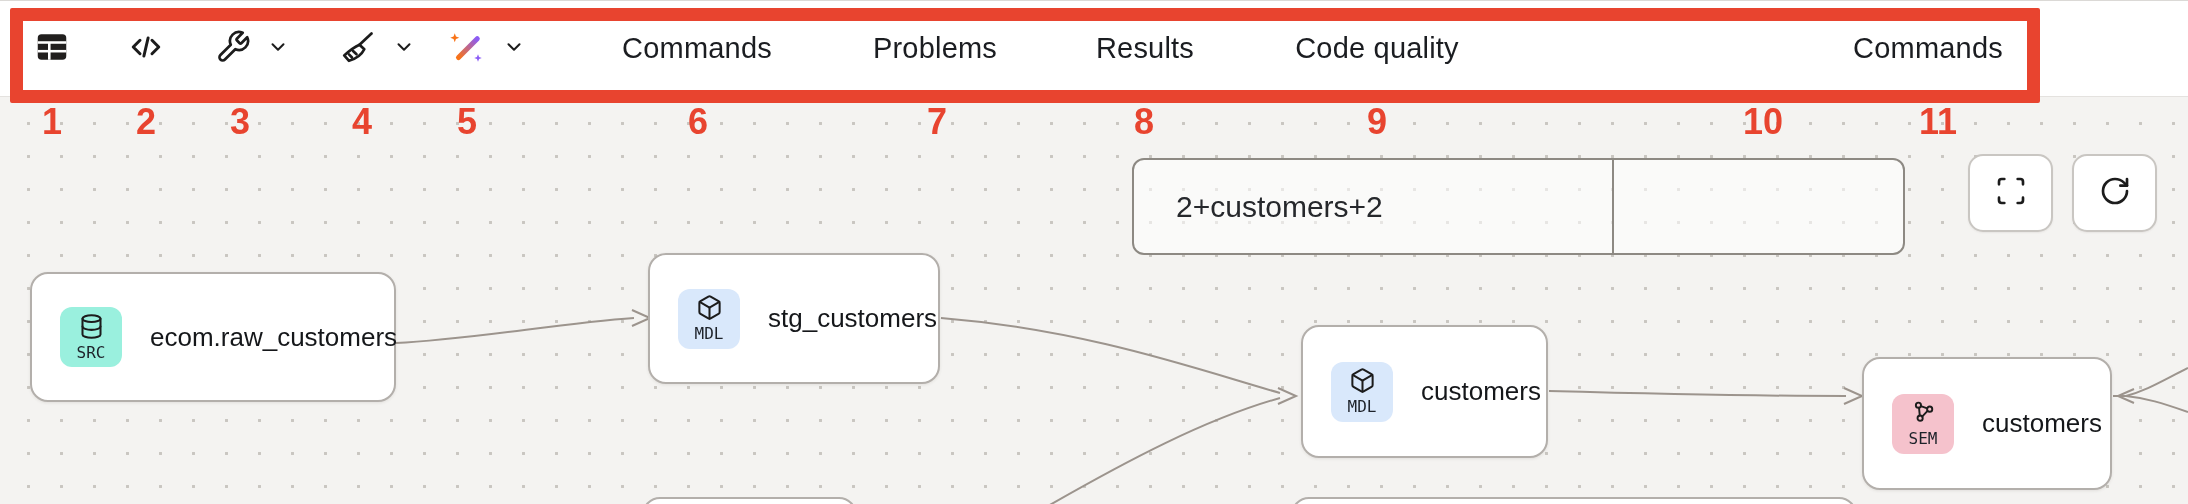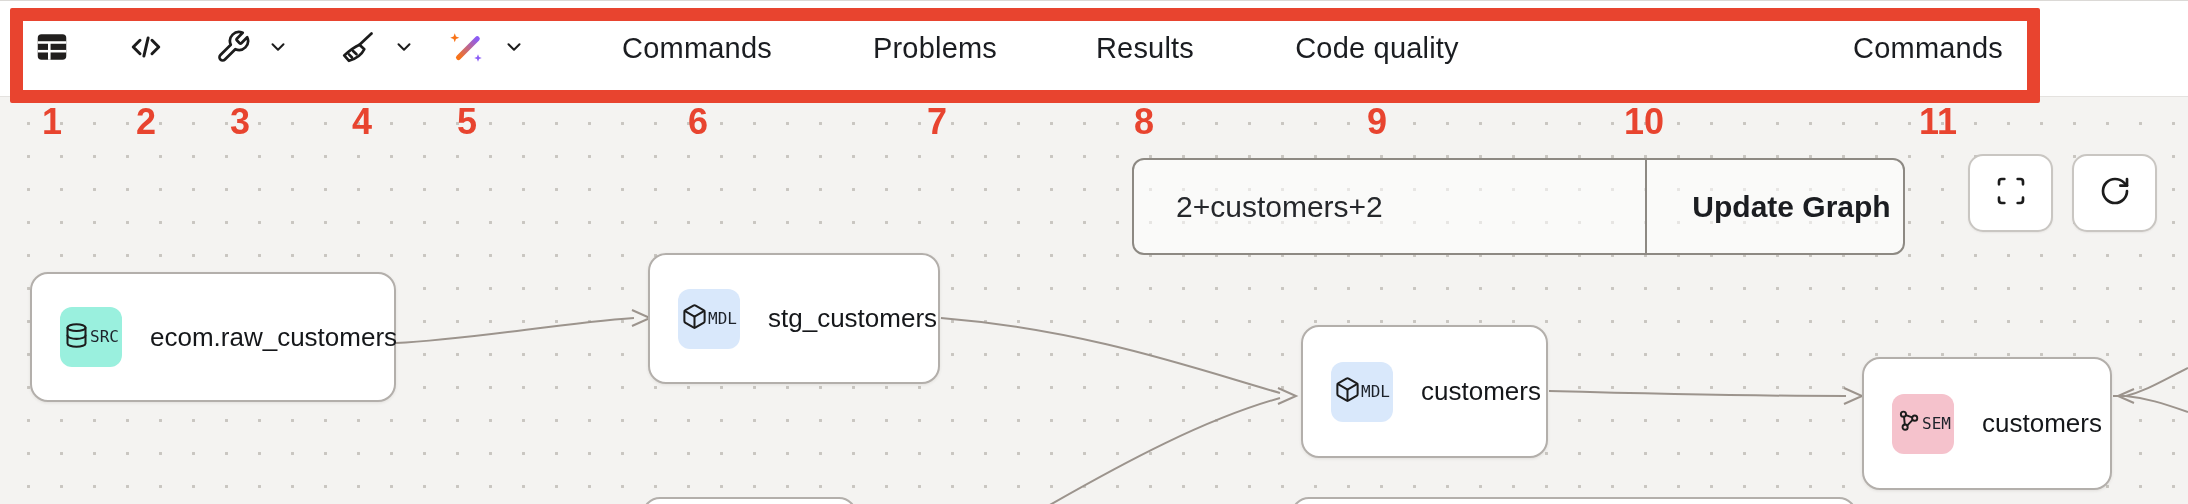--- a/index.html
+++ b/index.html
@@ -39,21 +39,21 @@
     background-image:radial-gradient(circle, #c9c6c1 1.4px, transparent 1.8px);
     background-size:33px 33px; background-position:12px 10px;
   }
   #edges { position:absolute; left:0; top:0; width:2188px; height:504px; z-index:1; pointer-events:none; }
   #edges path, #edges line { stroke:#9c948d; stroke-width:2; fill:none; }
 
   
   .filter-group {
     position:absolute; left:1132px; top:158px; width:773px; height:97px;
     border:2px solid #8d8983; border-radius:12px; background:rgba(255,255,255,0.55);
-    display:flex; z-index:3; overflow:hidden;gap:33px;
+    display:flex; z-index:3; overflow:hidden;
   }
   .filter-input {
     width:478px; height:100%; border:none; outline:none; background:transparent;
     font-family:"Liberation Sans", sans-serif; font-size:30px; color:#26282c; padding-left:42px;
   }
   .filter-divider { width:2px; background:#8d8983; height:100%; }
   .update-btn {
     flex:1; display:flex; align-items:center; justify-content:center;
     font-size:30px; font-weight:bold; color:#1b1d21; cursor:pointer; background:transparent; border:none;
     font-family:"Liberation Sans", sans-serif;
@@ -65,21 +65,21 @@
   }
   .canvas-btn svg { width:32px; height:32px; }
 
   
   .node {
     position:absolute; background:#ffffff; border:2px solid #b3afab; border-radius:18px;
     display:flex; align-items:center; padding-left:28px; z-index:2; cursor:pointer;
     box-shadow:0 1px 3px rgba(70,60,50,.10);
   }
   .badge {
-    width:62px; height:60px; border-radius:12px; display:flex; flex-direction:row;
+    width:62px; height:60px; border-radius:12px; display:flex; flex-direction:column;
     align-items:center; justify-content:center; flex:0 0 auto;
   }
   .badge svg { width:27px; height:27px; }
   .badge-type { font-family:"DejaVu Sans Mono", monospace; font-size:16px; color:#1d222a; line-height:1.05; margin-top:1px; }
   .badge-src { background:var(--src-badge,#9af0de); }
   .badge-mdl { background:var(--mdl-badge,#d9e8fb); }
   .badge-sem { background:var(--sem-badge,#f5c2cc); }
   .node-label { font-size:26px; font-weight:500; color:#15171a; margin-left:28px; white-space:nowrap; }
   .node-partial {
     position:absolute; background:#ffffff; border:2px solid #b3afab; border-radius:18px;
@@ -190,21 +190,20 @@
     <path d="M 1844 388 L 1862 396 L 1844 404" stroke="#9c948d"></path>
     <line x1="2113" y1="396" x2="2130" y2="396" stroke="#9c948d"></line>
     <path d="M 2134 389 L 2118 396 L 2134 403" stroke="#9c948d"></path>
     <path d="M 2188 368 C 2162 381 2146 391 2126 396" stroke="#9c948d"></path>
     <path d="M 2188 412 C 2162 403 2146 398 2126 396" stroke="#9c948d"></path>
   </svg>
 
   <div class="filter-group">
     <input class="filter-input" type="text" value="2+customers+2" style="">
     <div class="filter-divider"></div>
-    <button class="update-btn">Update Graph</button>
   </div>
 
   <div class="canvas-btn" style="left:1968px">
     <span>
       <svg viewBox="0 0 24 24" class="icon-stroke" style="stroke-width:2">
         <path d="M3 7V5a2 2 0 0 1 2-2h2"></path>
           <path d="M17 3h2a2 2 0 0 1 2 2v2"></path>
         <path d="M21 17v2a2 2 0 0 1-2 2h-2"></path>
           <path d="M7 21H5a2 2 0 0 1-2-2v-2"></path>
       </svg>
@@ -284,16 +283,16 @@
   <div class="som-rect"></div>
   <span class="som-num" style="left:52px">1</span>
   <span class="som-num" style="left:146px">2</span>
   <span class="som-num" style="left:240px">3</span>
   <span class="som-num" style="left:362px">4</span>
   <span class="som-num" style="left:467px">5</span>
   <span class="som-num" style="left:698px">6</span>
   <span class="som-num" style="left:937px">7</span>
   <span class="som-num" style="left:1144px">8</span>
   <span class="som-num" style="left:1377px">9</span>
-  <span class="som-num" style="left:1644px">10</span>
+  <span class="som-num" style="left:1763px">10</span>
   <span class="som-num" style="left:1938px">11</span>
 
 </div>
 
 </body></html>

